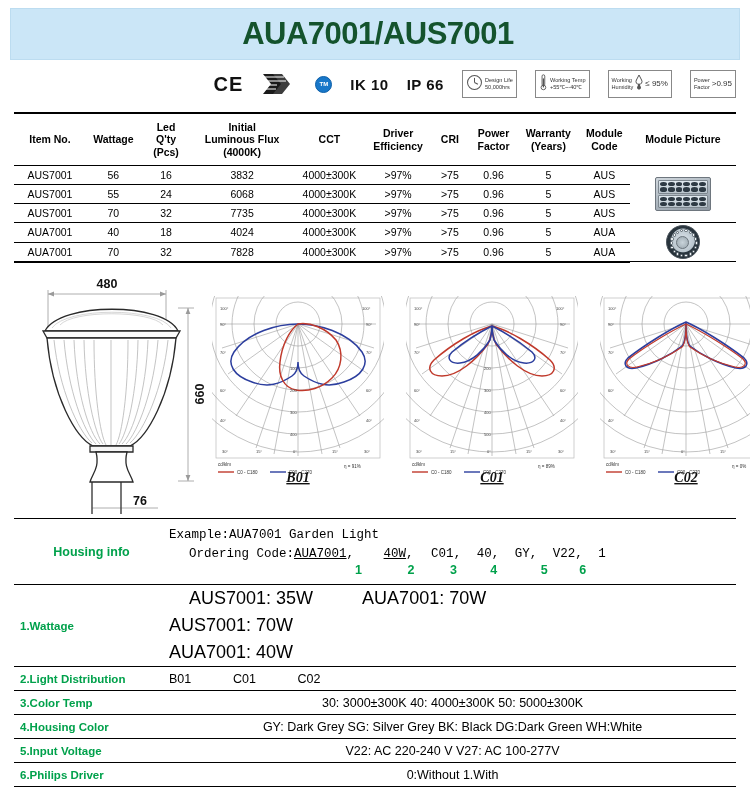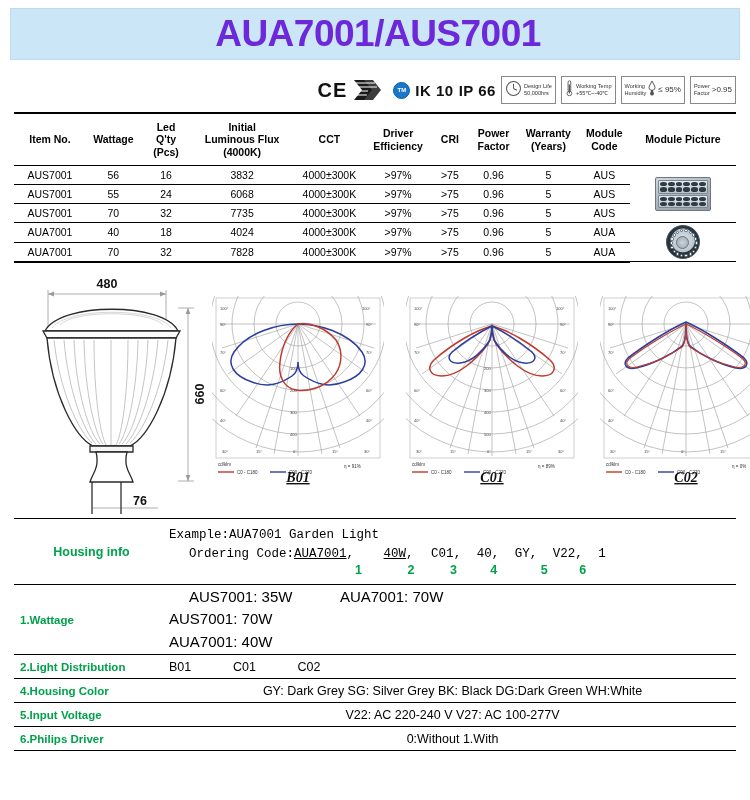--- a/index.html
+++ b/index.html
@@ -11,30 +11,30 @@
   }
   .page { position: relative; width: 750px; height: 800px; background:#fff; overflow:hidden; }
 
   
   .titlebar {
     position:absolute; left:10px; top:8px; width:730px; height:52px;
     background:#cbe6f7; border:1px solid #bcdcf0;
     display:flex; align-items:center; justify-content:center;
   }
   .titlebar .title {
-    font-size:37px; font-weight:bold; letter-spacing:-0.5px; color:#6d28d9;
+    font-size:31px; font-weight:bold; letter-spacing:-0.5px; color:#14532d;
     font-family:"Liberation Sans", sans-serif;
     margin-left:6px;
   }
 
   
   .certstrip {
-    position:absolute; left:10px; top:68px; width:730px; height:44px;
+    position:absolute; left:10px; top:62px; width:730px; height:44px;
     display:flex; align-items:center; justify-content:flex-end;
-    padding-right:4px; gap:5px;
+    padding-right:4px; gap:18px;
   }
   .ce-mark { font-size:20px; font-weight:bold; letter-spacing:1px; color:#111; }
   .chev-mark { display:flex; align-items:center; height:22px; }
   .tuv-badge {
     width:17px; height:17px; border-radius:50%;
     background:#1877c9; color:#fff; font-size:6px; font-weight:bold;
     display:flex; align-items:center; justify-content:center;
     border:1.5px solid #0d5fa8;
   }
   .ik-ip { font-size:15px; font-weight:bold; color:#111; letter-spacing:0.5px; }
@@ -108,21 +108,21 @@
   }
   .oi-label.small { font-size:11.5px; text-align:left; padding-left:6px; font-weight:bold; }
   .oi-val { padding-left:6px; font-size:12.5px; color:#000; }
   .row-top { border-top:1.8px solid #000; }
   .row-sep td { border-bottom:1.3px solid #000; }
   .row-last td { border-bottom:1.8px solid #000; }
   .ex-line { line-height:1.45; font-size:12.5px;font-family:Liberation Mono, monospace; }
   .ul { text-decoration:underline; }
   .codenums { color:#00a14b; font-weight:bold; font-size:12.5px; letter-spacing:0px; }
   .center { text-align:center; padding-left:0; }
-  .watt-line { line-height:1.5; font-size:15px; }
+  .watt-line { line-height:1.5; font-size:18px; }
   .nowrap { white-space:nowrap;margin-left:20px; }
 </style>
 </head>
 <body>
 
 <div class="page">
 
   <div class="titlebar">
     <div class="title">AUA7001/AUS7001</div>
   </div>
@@ -631,20 +631,24 @@
         <div class="watt-line">AUS7001:  70W</div>
         <div class="watt-line">AUA7001:  40W</div>
       </td>
     </tr>
 
     <tr class="row-sep">
       <td class="oi-label small" style="height:24px">2.Light Distribution</td>
       <td class="oi-val" style="white-space:pre">B01            C01            C02</td>
     </tr>
 
+    <tr class="row-sep">
+      <td class="oi-label small" style="height:24px">3.Color Temp</td>
+      <td class="oi-val center">30: 3000±300K   40: 4000±300K  50: 5000±300K</td>
+    </tr>
 
     <tr class="row-sep">
       <td class="oi-label small" style="height:24px">4.Housing Color</td>
       <td class="oi-val center">GY: Dark Grey    SG: Silver Grey   BK: Black   DG:Dark Green  WH:White</td>
     </tr>
 
     <tr class="row-sep">
       <td class="oi-label small" style="height:24px">5.Input Voltage</td>
       <td class="oi-val center">V22: AC 220-240 V    V27: AC 100-277V</td>
     </tr>

